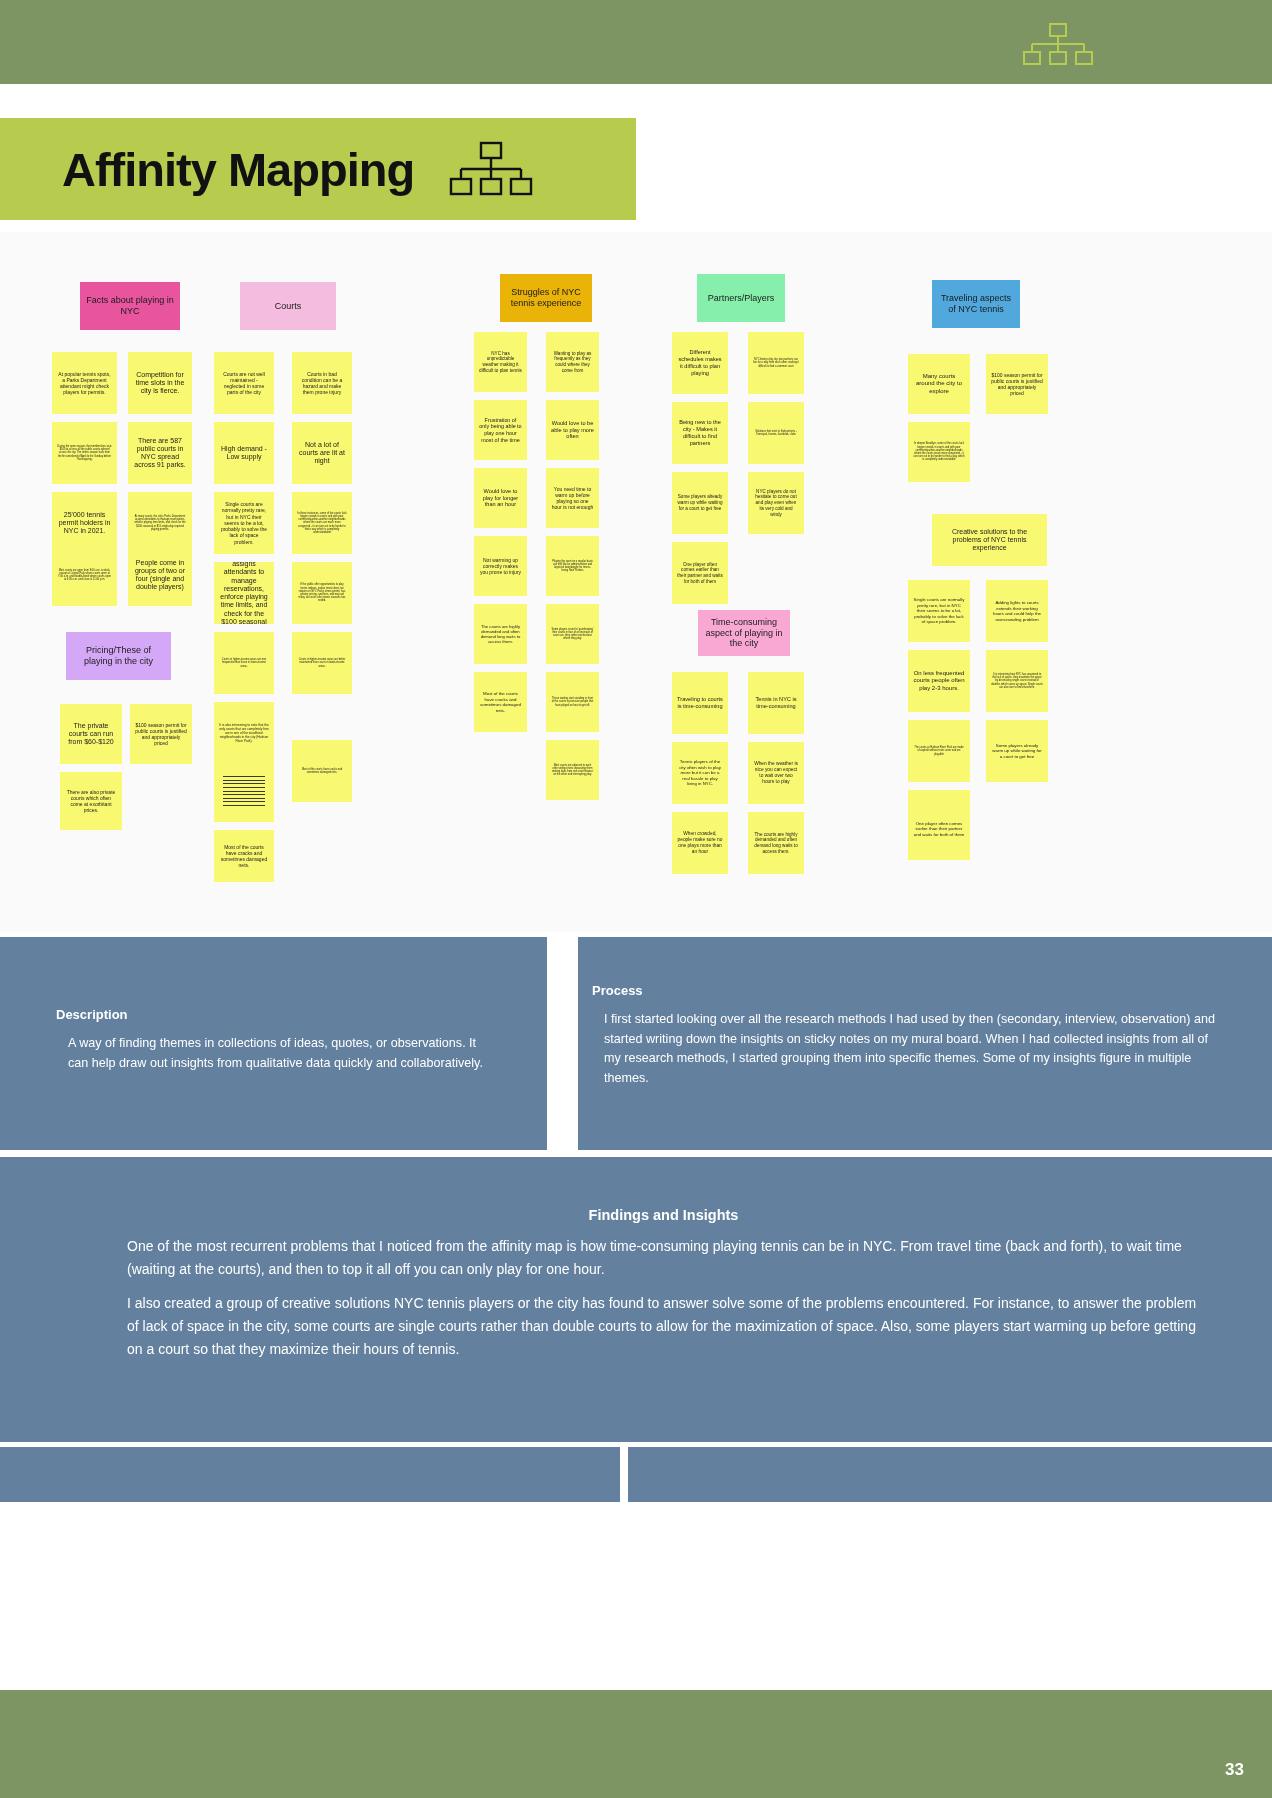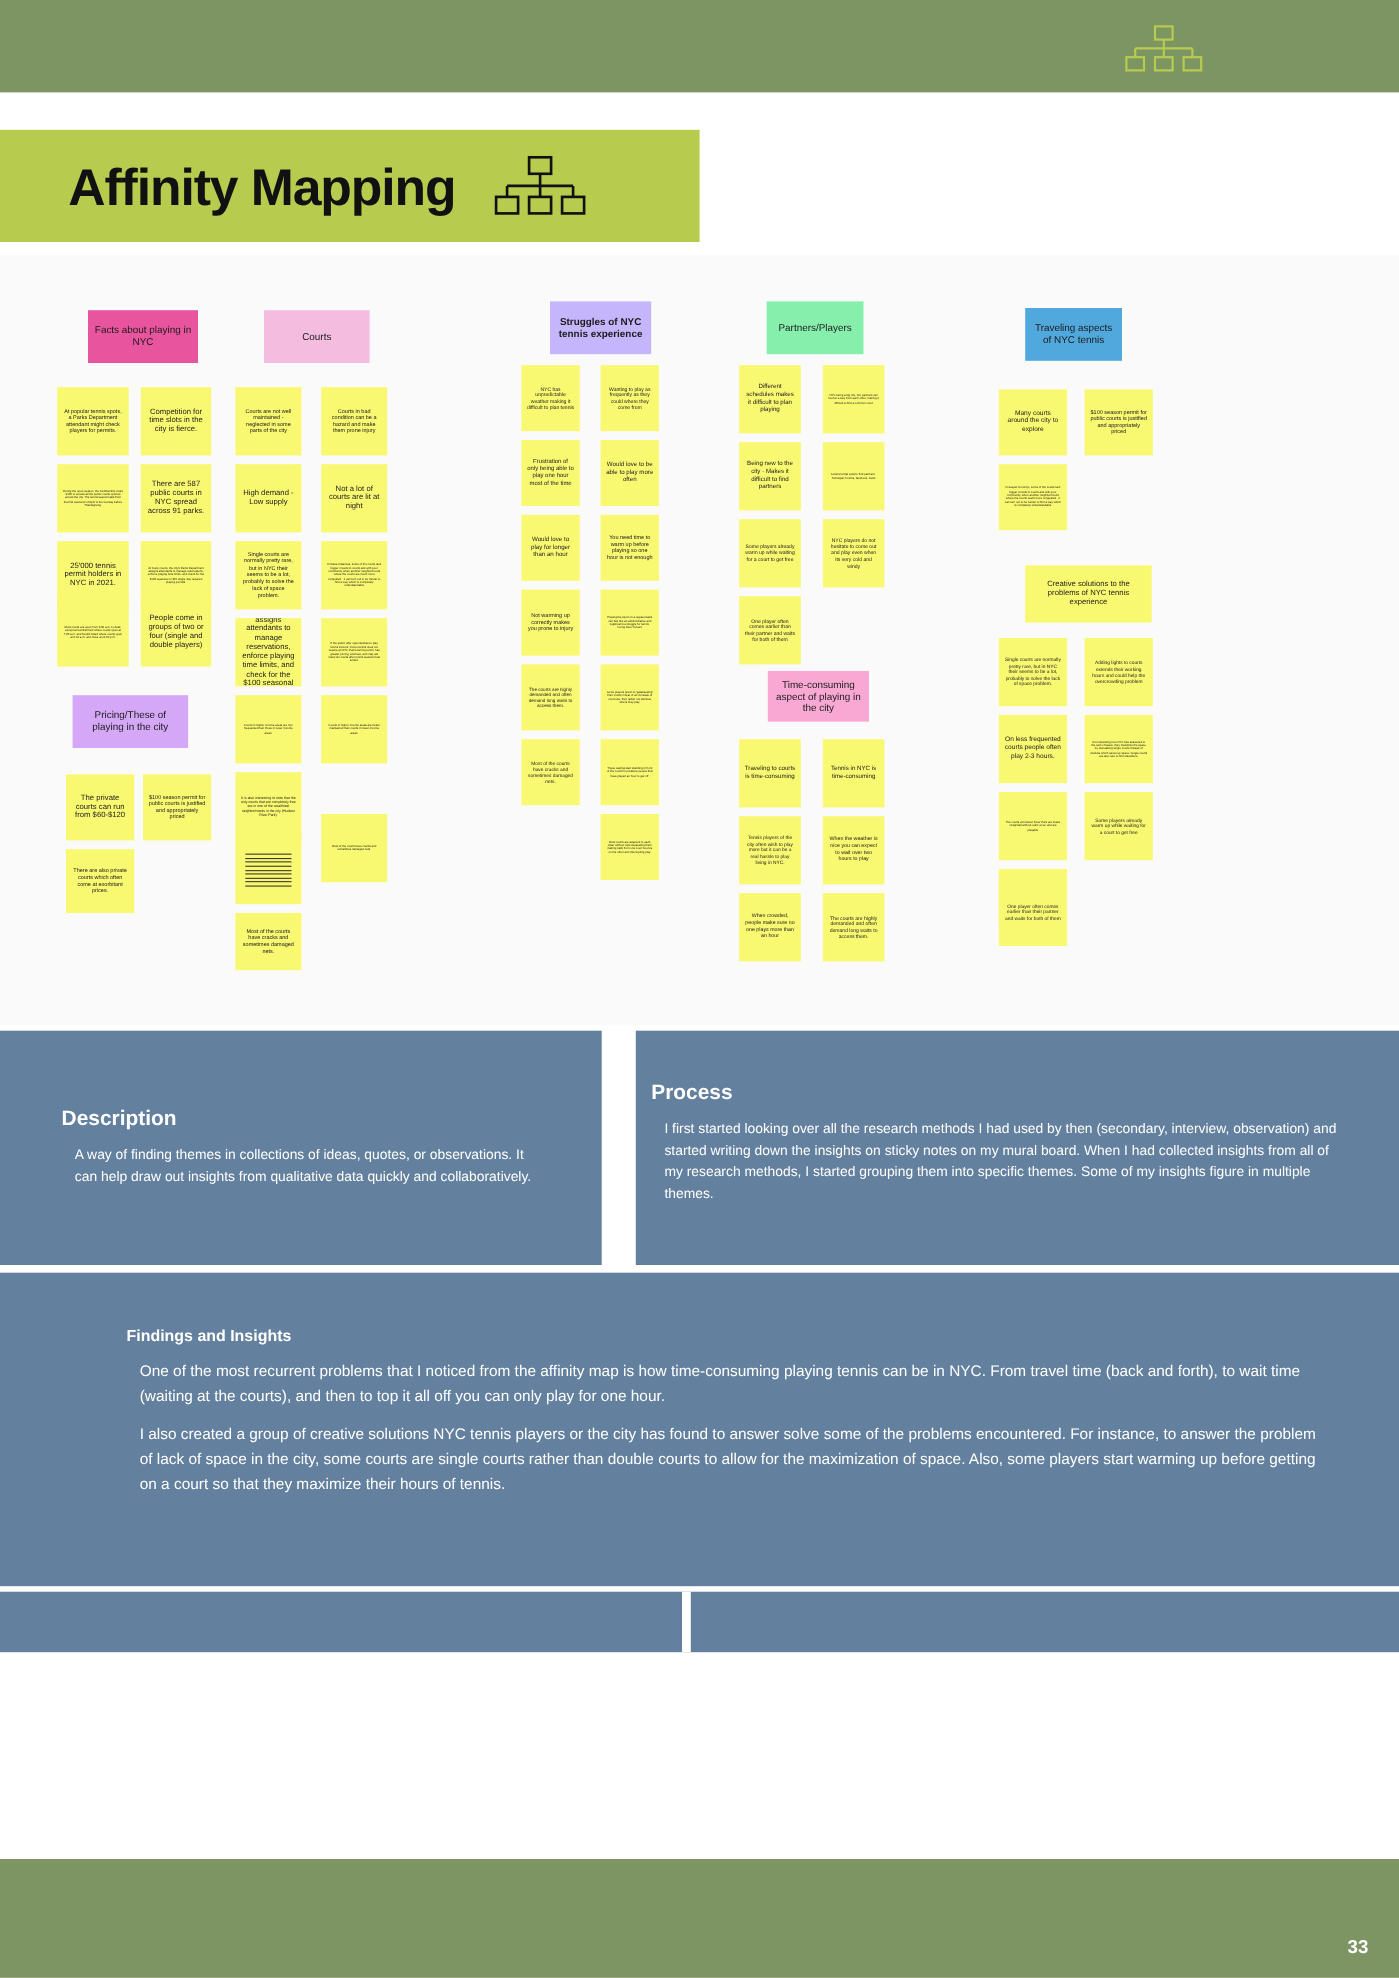--- a/index.html
+++ b/index.html
@@ -22,44 +22,44 @@
 
   
   .board{position:absolute;left:0;top:232px;width:1272px;height:700px;background:#fafafa;}
   .note{position:absolute;box-sizing:border-box;display:flex;align-items:center;justify-content:center;
         text-align:center;color:#1b1b1b;line-height:1.18;padding:4px 5px;
         font-family:"Liberation Sans",sans-serif;overflow:hidden;}
   .yellow{background:#f9f871;}
   .hdr{font-size:9px;color:#1b1b1b;}
   .hdr-pink{background:#e8559e;}
   .hdr-lpink{background:#f4bde0;}
-  .hdr-orange{background:#c4b5fd;font-weight:bold;}
+  .hdr-orange{background:#eab308;}
   .hdr-green{background:#86efac;}
   .hdr-blue{background:#51a8dd;}
   .hdr-purple{background:#d4a7f7;}
   .accent-blue{background:#f9a8d4;}
   .mid{font-size:7px;}
   .tiny{font-size:3.2px;line-height:1.25;}
   .micro{font-size:2.6px;line-height:1.25;}
   .lines{display:block;width:100%;}
   .lines i{display:block;height:1px;background:#3a3a2a;margin:2.6px 4px;}
 
   
   .panel{position:absolute;background:#63809f;color:#ffffff;box-sizing:border-box;}
   .p-desc{left:0;top:937px;width:547px;height:213px;padding-left:20px;}
   .p-proc{left:578px;top:937px;width:694px;height:213px;}
   .p-find{left:0;top:1157px;width:1272px;height:285px;}
   .p-tail{left:0;top:1447px;width:1272px;height:55px;background:#63809f;}
   .p-tail .cut{position:absolute;left:620px;top:0;width:8px;height:55px;background:#ffffff;}
-  .p-head{font-size:19px;font-weight:700;margin:0 0 3px 0;}
+  .p-head{font-size:13px;font-weight:700;margin:0 0 3px 0;}
   .p-body{font-size:12.6px;line-height:1.55;margin:12px;}
   .pad-desc{padding:70px 40px 0 36px;}
   .pad-proc{padding:46px 40px 0 14px;}
   .pad-find{padding:50px 60px 0 115px;}
-  .p-find .p-head{font-size:14.5px;}
+  .p-find .p-head{font-size:14.5px;text-align:center;}
   .p-find .p-body{font-size:14px;line-height:1.62;}
 </style>
 </head>
 <body>
 
 <div class="band-top">
   <svg class="corner-icon" viewBox="0 0 72 44">
     <rect x="28" y="2" width="16" height="12" fill="none" stroke="#b7cc4f" stroke-width="2"></rect>
     <line x1="36" y1="14" x2="36" y2="22" stroke="#b7cc4f" stroke-width="2"></line>
     <line x1="10" y1="22" x2="62" y2="22" stroke="#b7cc4f" stroke-width="2"></line>

